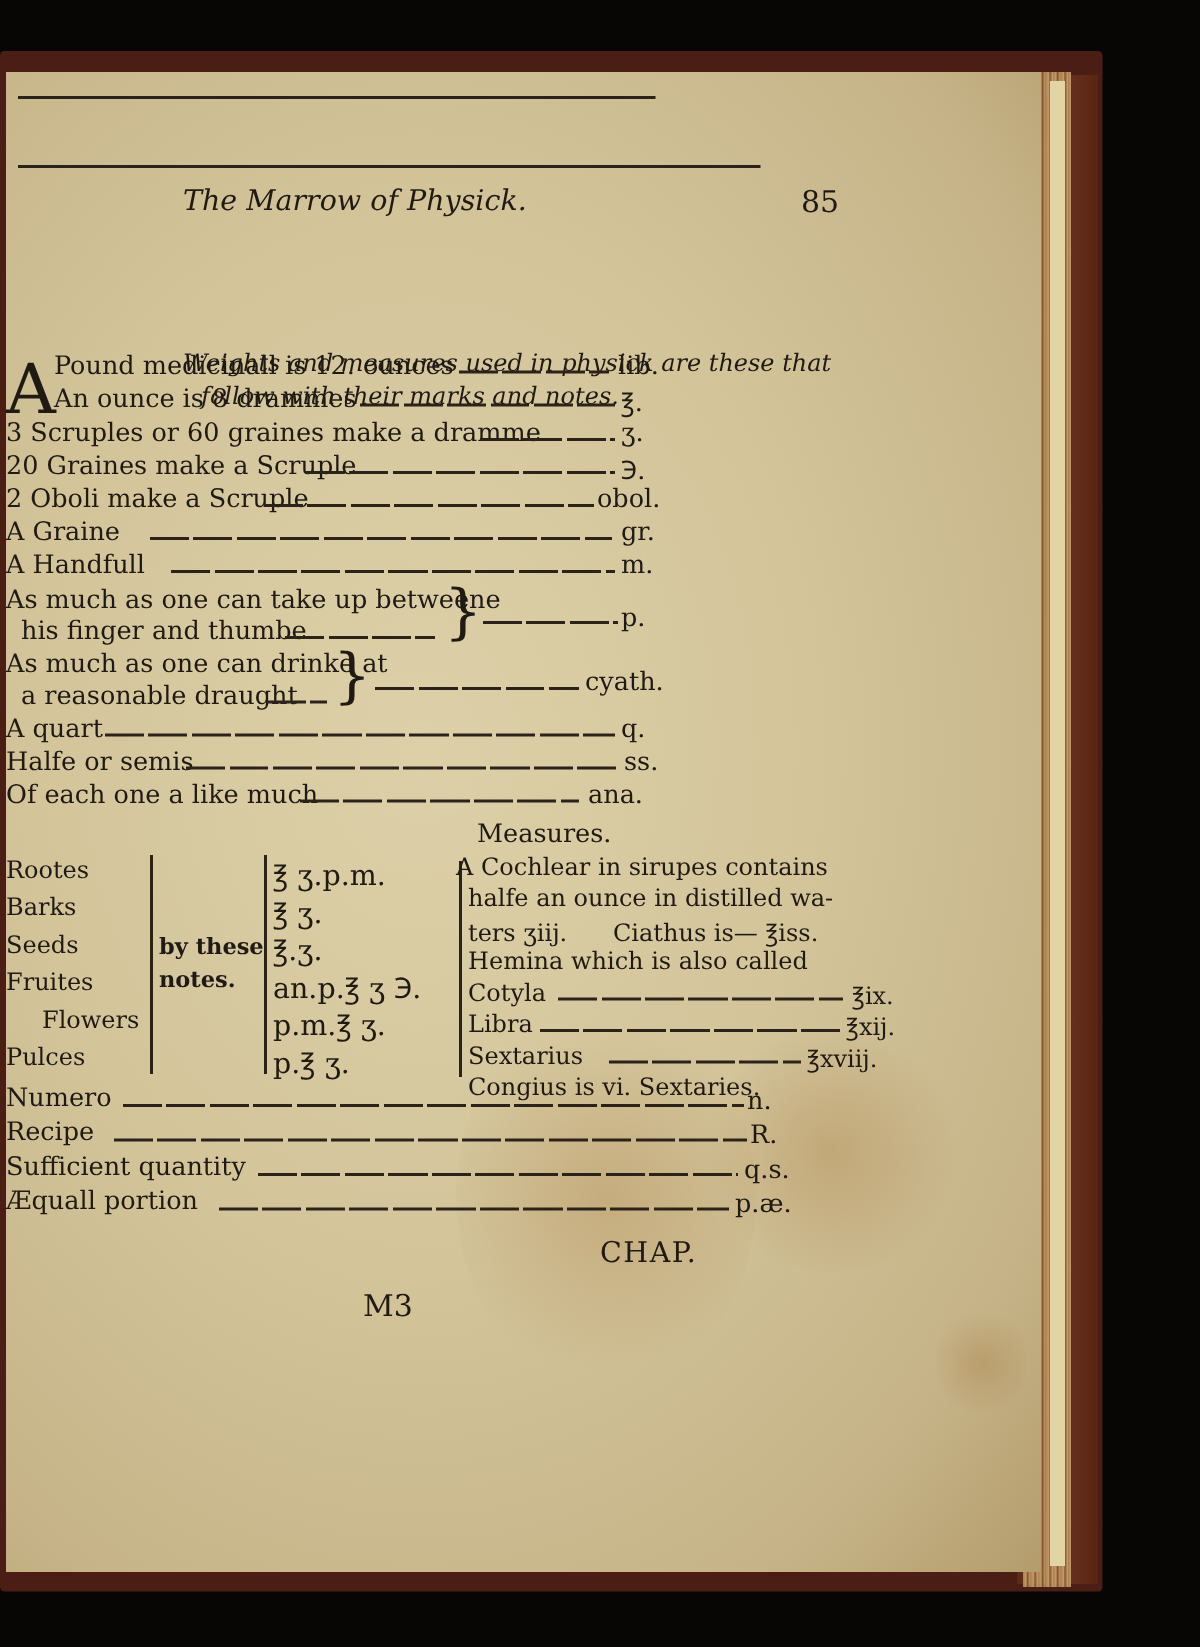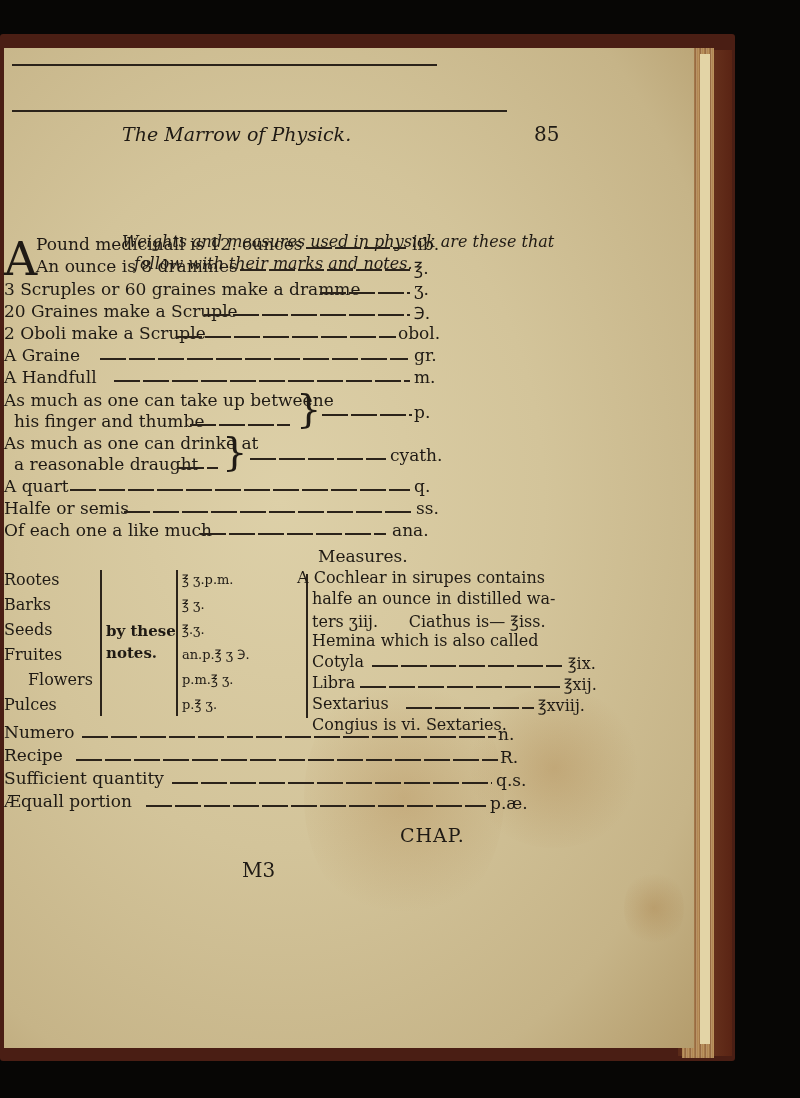--- a/index.html
+++ b/index.html
@@ -51,21 +51,21 @@
   .dash {
     position: absolute; height: 2px;
     background: repeating-linear-gradient(90deg, #2b231a 0 26px, transparent 26px 29px);
   }
   .dropcap {
     position: absolute; left: 26px; top: 228px; font-size: 46px; line-height: 46px;
   }
   .brace { position: absolute; font-size: 28px; line-height: 28px; }
   .rcol { left: 338px; font-size: 16px; }
   .lcol { left: 24px; font-size: 16px; }
-  .mcol { left: 180px; font-size: 13px; }
+  .mcol { left: 180px; font-size: 19px; }
   .vbar { position: absolute; width: 2px; background: #2b231a; }
 </style>
 </head>
 <body>
 
 <div class="board"></div>
 <div class="board-edge"></div>
 <div class="page-edges"></div>
 <div class="page-edge-light"></div>
 
@@ -157,21 +157,21 @@
     <span class="ink mcol" style="left:178px; top:522px;">℥ ʒ.p.m.</span>
     <span class="ink mcol" style="left:178px; top:547px;">℥ ʒ.</span>
     <span class="ink mcol" style="left:178px; top:572px;">℥.ʒ.</span>
     <span class="ink mcol" style="left:178px; top:597px;">an.p.℥ ʒ ℈.</span>
     <span class="ink mcol" style="left:178px; top:622px;">p.m.℥ ʒ.</span>
     <span class="ink mcol" style="left:178px; top:647px;">p.℥ ʒ.</span>
   </div>
 
   <div>
     <div class="vbar" style="left:302px; top:526px; height:144px;"></div>
-    <span class="ink rcol" style="left:293px; top:520px;">A Cochlear in sirupes contains</span>
+    <span class="ink rcol" style="left:300px; top:520px;">A Cochlear in sirupes contains</span>
     <span class="ink rcol" style="left:308px; top:541px;">halfe an ounce in distilled wa-</span>
     <span class="ink rcol" style="left:308px; top:562px; white-space:pre;">ters ʒiij.      Ciathus is— ℥iss.</span>
     <span class="ink rcol" style="left:308px; top:583px;">Hemina which is also called</span>
 
     <span class="ink rcol" style="left:308px; top:604px;">Cotyla</span>
     <div class="dash" style="left:368px; top:617px; width:190px;"></div>
     <span class="ink rcol" style="left:564px; top:604px;">℥ix.</span>
 
     <span class="ink rcol" style="left:308px; top:625px;">Libra</span>
     <div class="dash" style="left:356px; top:638px; width:200px;"></div>

